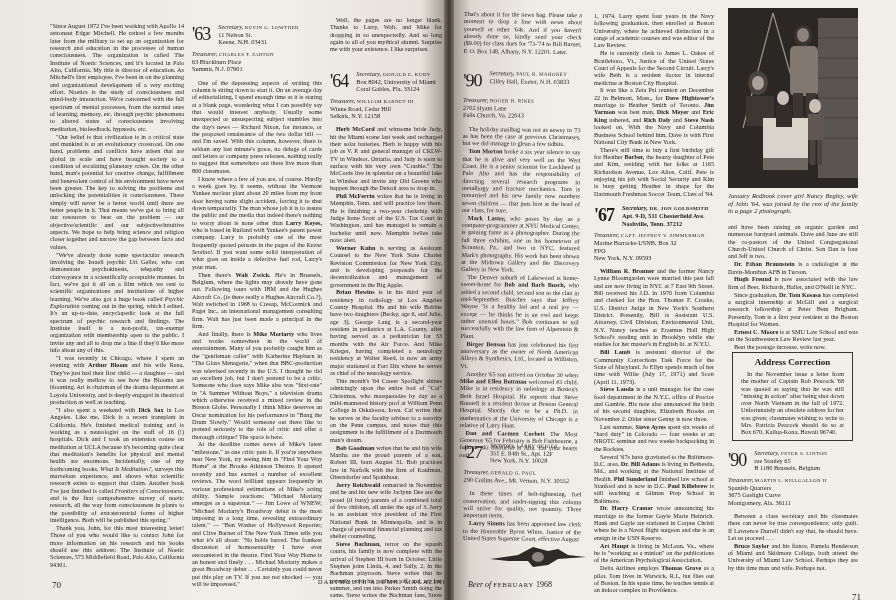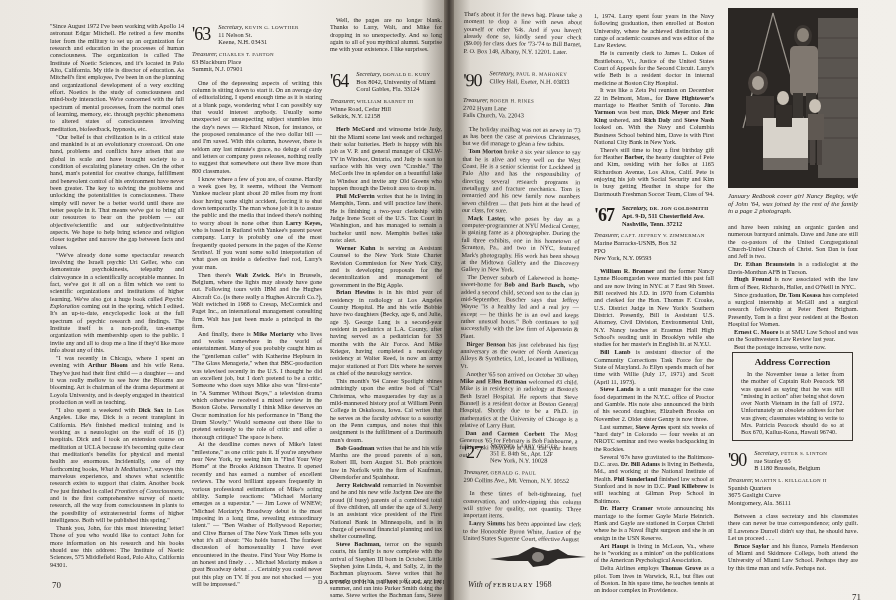--- a/index.html
+++ b/index.html
@@ -140,21 +140,21 @@
       <p>In these times of belt-tightening, fuel conservation, and under-tipping this column will strive for quality, not quantity. Three important items.</p>
       <p><b>Larry Simms</b><span> has been appointed law clerk to the Honorable Byron White, Justice of the United States Supreme Court, effective August</span></p>
     </div>
 
     <svg class="emblem" style="left:40px; top:545px;" width="100" height="24" viewBox="0 0 100 24">
       <path d="M2 14 L30 10 L45 2 L60 6 L70 4 L80 10 L98 12 L70 14 L60 20 L45 22 L40 16 L20 16 Z" fill="#2d2a28"></path>
       <ellipse cx="50" cy="12" rx="6" ry="5" fill="#8a8580"></ellipse>
     </svg>
 
     <div class="issue" style="left:20px; top:580px;">
-      <span>With of</span> <span class="smcap">February</span> <span style="font-style:normal">1968</span>
+      <span>Beer of</span> <span class="smcap">February</span> <span style="font-style:normal">1968</span>
     </div>
 
     <div class="col" style="left:146px; top:12px; width:120px;">
       <p class="noindent">1, 1974. Larry spent four years in the Navy following graduation, then enrolled at Boston University, where he achieved distinction in a range of academic courses and was editor of the Law Review.</p>
       <p>He is currently clerk to James L. Oakes of Brattleboro, Vt., Justice of the United States Court of Appeals for the Second Circuit. Larry's wife Beth is a resident doctor in internal medicine at Boston City Hospital.</p>
       <p><span>It was like a Zeta Psi reunion on December 22 in Belmont, Mass., for </span><b>Dave Hightower's</b><span> marriage to Heather Smith of Toronto. </span><b>Jim Yarmon</b><span> was best man, </span><b>Dick Meyer</b><span> and </span><b>Eric King</b><span> ushered, and </span><b>Rich Daly</b><span> and </span><b>Steve Nash</b><span> looked on. With the Navy and Columbia Business School behind him, Dave is with First National City Bank in New York.</span></p>
       <p><span>There's still time to buy a first birthday gift for Heather </span><b>Barber,</b><span> the hearty daughter of Pete and Kim, residing with her folks at 1165 Richardson Avenue, Los Altos, Calif. Pete is enjoying his job with Social Security and Kim is busy getting Heather in shape for the Dartmouth Freshman Soccer Team, Class of '94.</span></p>
 
       <div class="classhead" style="margin-top:6px;font-weight:bold;">
         <div class="classyear">'67</div>

